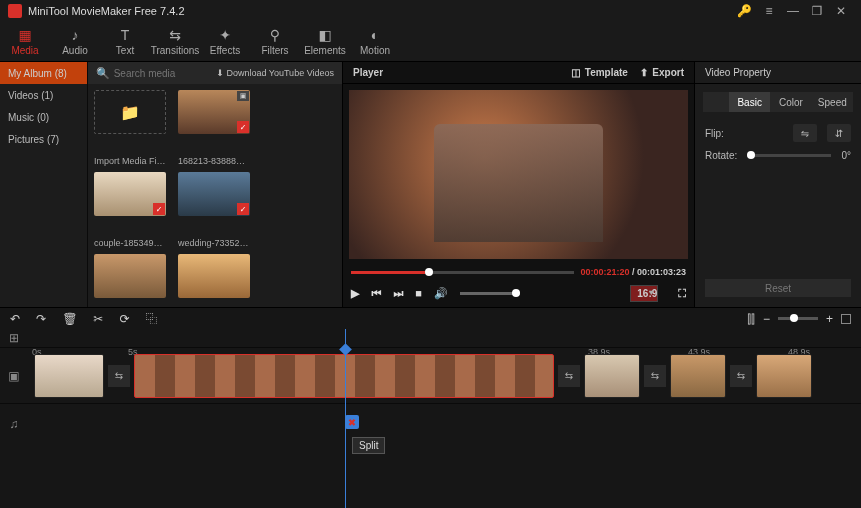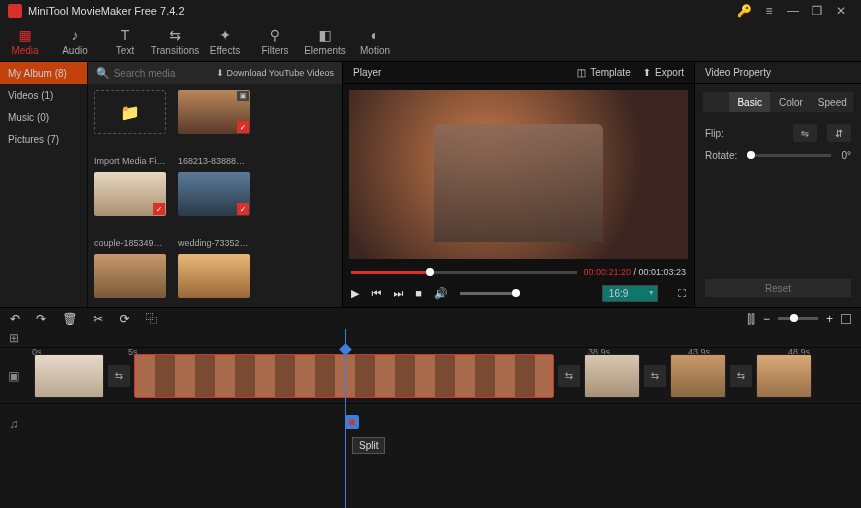--- a/index.html
+++ b/index.html
@@ -26,39 +26,39 @@
 .searchrow input { background: transparent; border: none; color: #aaa; font-size: 10px; outline: none; width: 90px; }
 .dlink { color: #bbb; font-size: 9px; margin-left: auto; cursor: pointer; }
 .thumbgrid { flex: 1; overflow-y: auto; padding: 6px; display: grid; grid-template-columns: 72px 72px; gap: 6px 12px; align-content: start; }
 .mediaitem { display: flex; flex-direction: column; align-items: center; gap: 2px; }
 .thumb { width: 72px; height: 44px; background: #333; border-radius: 2px; position: relative; }
 .thumb.dashed { border: 1px dashed #555; background: #1c1c1c; display: flex; align-items: center; justify-content: center; color: #888; font-size: 16px; }
 .thumb .check { position: absolute; right: 1px; bottom: 1px; width: 12px; height: 12px; background: #d9302a; color: #fff; font-size: 8px; display: flex; align-items: center; justify-content: center; }
 .thumb .vid { position: absolute; right: 1px; top: 1px; width: 12px; height: 10px; background: #444; color: #ccc; font-size: 7px; display: flex; align-items: center; justify-content: center; }
 .medialabel { font-size: 9px; color: #aaa; white-space: nowrap; overflow: hidden; text-overflow: ellipsis; width: 72px; text-align: center; margin-top: 20px; }
 
-.playercol { flex: 1; background: #111; border-left: 1px solid #000; border-right: 1px solid #000; display: flex; flex-direction: column; }
+.playercol { flex: 1; background: #111; border-left: 1px solid #000; border-right: 1px solid #000; display: flex; flex-direction: column; font-weight: bold; }
 .playerhdr { height: 22px; display: flex; align-items: center; padding: 0 10px; border-bottom: 1px solid #000; }
 .playerhdr .plabel { font-size: 10px; color: #ccc; }
 .playerhdr .pact { margin-left: 12px; font-size: 10px; color: #ccc; display: flex; align-items: center; gap: 4px; cursor: pointer; }
 .playerhdr .spacer { flex: 1; }
 .preview { flex: 1; margin: 6px; background: #2a2a2a; position: relative; }
 .preview .img { position: absolute; inset: 0; background: radial-gradient(circle at 40% 40%, #c97a4a, #3a2520 70%); }
 .preview .people { position: absolute; top: 20%; left: 25%; width: 50%; height: 70%; background: linear-gradient(#8a6a5a, #4a3a32); border-radius: 6px 6px 0 0; opacity: 0.85; }
 .progressrow { display: flex; align-items: center; padding: 0 8px; height: 14px; gap: 6px; }
 .pbar { flex: 1; height: 3px; background: #444; position: relative; }
 .pbar .fill { position: absolute; left: 0; top: 0; bottom: 0; width: 33%; background: #d9302a; }
 .pbar .knob { position: absolute; left: 33%; top: -3px; width: 8px; height: 8px; background: #fff; border-radius: 50%; }
 .ptime { font-size: 9px; }
 .ptime .cur { color: #d9302a; }
 .ctrlrow { height: 28px; display: flex; align-items: center; padding: 0 8px; gap: 12px; }
 .ctrlrow .cicon { color: #ddd; font-size: 11px; cursor: pointer; }
 .volbar { width: 60px; height: 3px; background: #666; position: relative; }
 .volbar .vb { position: absolute; right: 0; top: -3px; width: 8px; height: 8px; background: #fff; border-radius: 50%; }
-.aspectsel { margin-left: auto; background: #0f766e; border: 1px solid #444; color: #ccc; font-size: 10px; padding: 2px 29px 2px 6px; cursor: pointer; position: relative; text-align: center; }
+.aspectsel { margin-left: auto; background: #7f1d1d; border: 1px solid #444; color: #ccc; font-size: 10px; padding: 2px 0 2px 6px; cursor: pointer; position: relative; text-align: center; }
 .aspectsel::after { content: "▾"; position: absolute; right: 4px; top: 2px; font-size: 8px; color: #aaa; }
 .fsicon { color: #ccc; font-size: 11px; margin-left: 8px; cursor: pointer; }
 
 .propcol { width: 166px; background: #1c1c1c; display: flex; flex-direction: column; }
 .prophdr { height: 22px; display: flex; align-items: center; padding: 0 10px; border-bottom: 1px solid #000; font-size: 10px; }
 .proptabs { display: flex; margin: 8px; background: #272727; height: 20px; padding-left: 26px; }
 .proptab { flex: 1; display: flex; align-items: center; justify-content: center; font-size: 10px; color: #bbb; cursor: pointer; }
 .proptab.active { background: #3a3a3a; color: #fff; }
 .proprow { display: flex; align-items: center; padding: 4px 10px; gap: 10px; font-size: 10px; color: #bbb; }
 .flipbtn { width: 24px; height: 18px; background: #2a2a2a; display: flex; align-items: center; justify-content: center; border-radius: 2px; cursor: pointer; font-size: 10px; }

